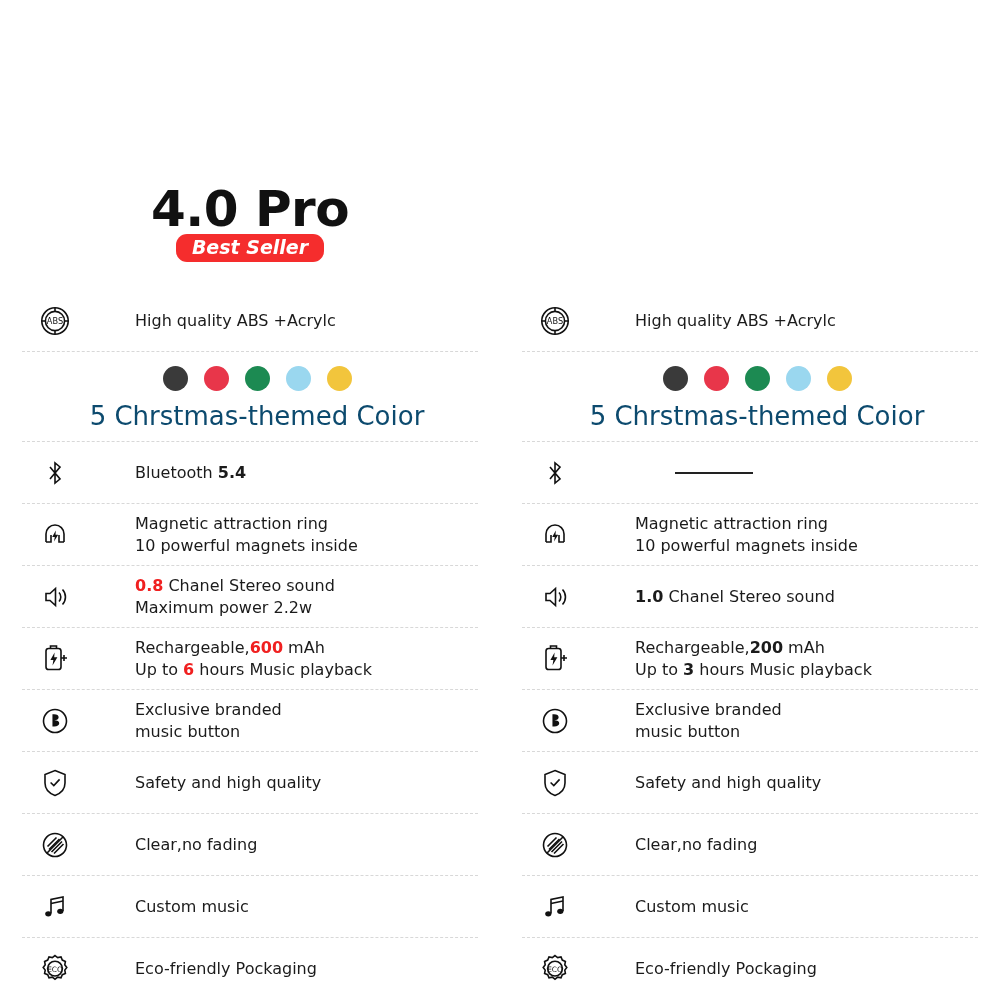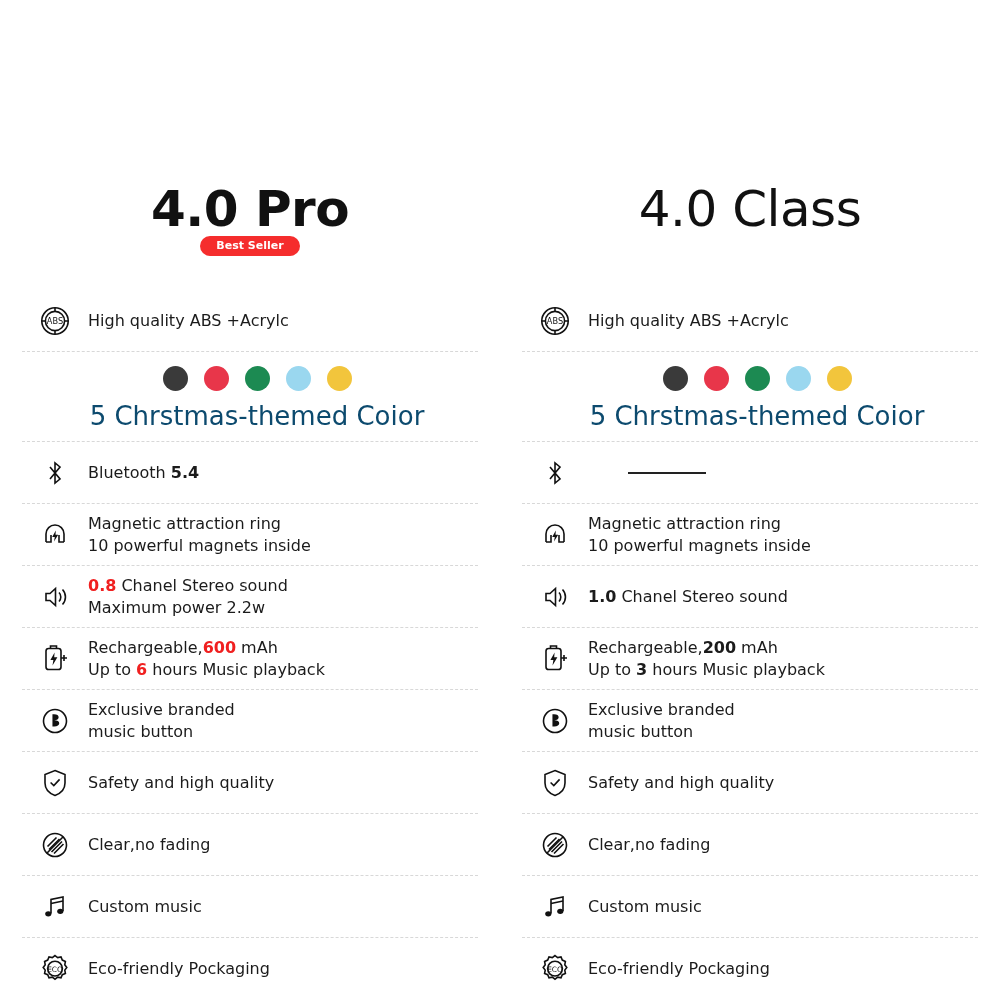--- a/index.html
+++ b/index.html
@@ -37,35 +37,37 @@
     line-height: 1;
     padding-top: 12px;
   }
   .title.bold { font-weight: 700; }
   .title.light { font-weight: 400; }
   .badge {
     display: inline-block;
     margin-top: 0;
     background: #f52d2d;
     color: #fff;
-    font-size: 11px;
+    font-size: 19px;
     font-weight: 700;
     border-radius: 11px;
     padding: 4px 16px 5px 16px;
     line-height: 1;
+    font-style: italic;
   }
 
   
   .rows { display: flex; flex-direction: column; }
   .row {
     display: flex;
     align-items: center;
     border-bottom: 1px dashed #d8d8d8;
     min-height: 62px;
     padding: 8px 0;
+    gap: 47px;
   }
   .row.first { border-top: none; }
   .row:last-child { border-bottom: none; }
 
   .icon-cell {
     width: 66px;
     min-width: 66px;
     display: flex;
     align-items: center;
     justify-content: center;
@@ -222,23 +224,20 @@
               <path class="ic" stroke-width="1.5" d="M17 3.6 l2.7 2.0 l3.3 -0.6 l1.3 3.1 l3.1 1.3 l-0.6 3.3 l2.0 2.7 l-2.0 2.7 l0.6 3.3 l-3.1 1.3 l-1.3 3.1 l-3.3 -0.6 l-2.7 2.0 l-2.7 -2.0 l-3.3 0.6 l-1.3 -3.1 l-3.1 -1.3 l0.6 -3.3 l-2.0 -2.7 l2.0 -2.7 l-0.6 -3.3 l3.1 -1.3 l1.3 -3.1 l3.3 0.6 Z"></path>
               <circle class="ic" stroke-width="1.2" cx="17" cy="16.6" r="7.4"></circle>
               <text x="17" y="19.6" text-anchor="middle" font-size="7.4" font-family="DejaVu Sans, sans-serif" fill="#111">ECO</text>
             </svg>
           </div>
         <div class="txt">Eco-friendly Pockaging</div>
       </div>
       </div>
     </div>
   <div class="col" id="col-1">
-      <div class="head">
-        <div class="title light">4.0 Class</div>
-      </div>
       <div class="rows">
         <div class="row first">
       <div class="icon-cell">
             <svg width="34" height="34" viewBox="0 0 34 34">
               <circle class="ic" cx="17" cy="17" r="13.2"></circle>
               <circle class="ic" cx="17" cy="17" r="9.6"></circle>
               <text x="17" y="20.2" text-anchor="middle" font-size="8.2" font-family="DejaVu Sans, sans-serif" fill="#111">ABS</text>
               <path class="ic" d="M17 3.8 L17 7.4 M17 26.6 L17 30.2 M3.8 17 L7.4 17 M26.6 17 L30.2 17"></path>
             </svg>
           </div>

